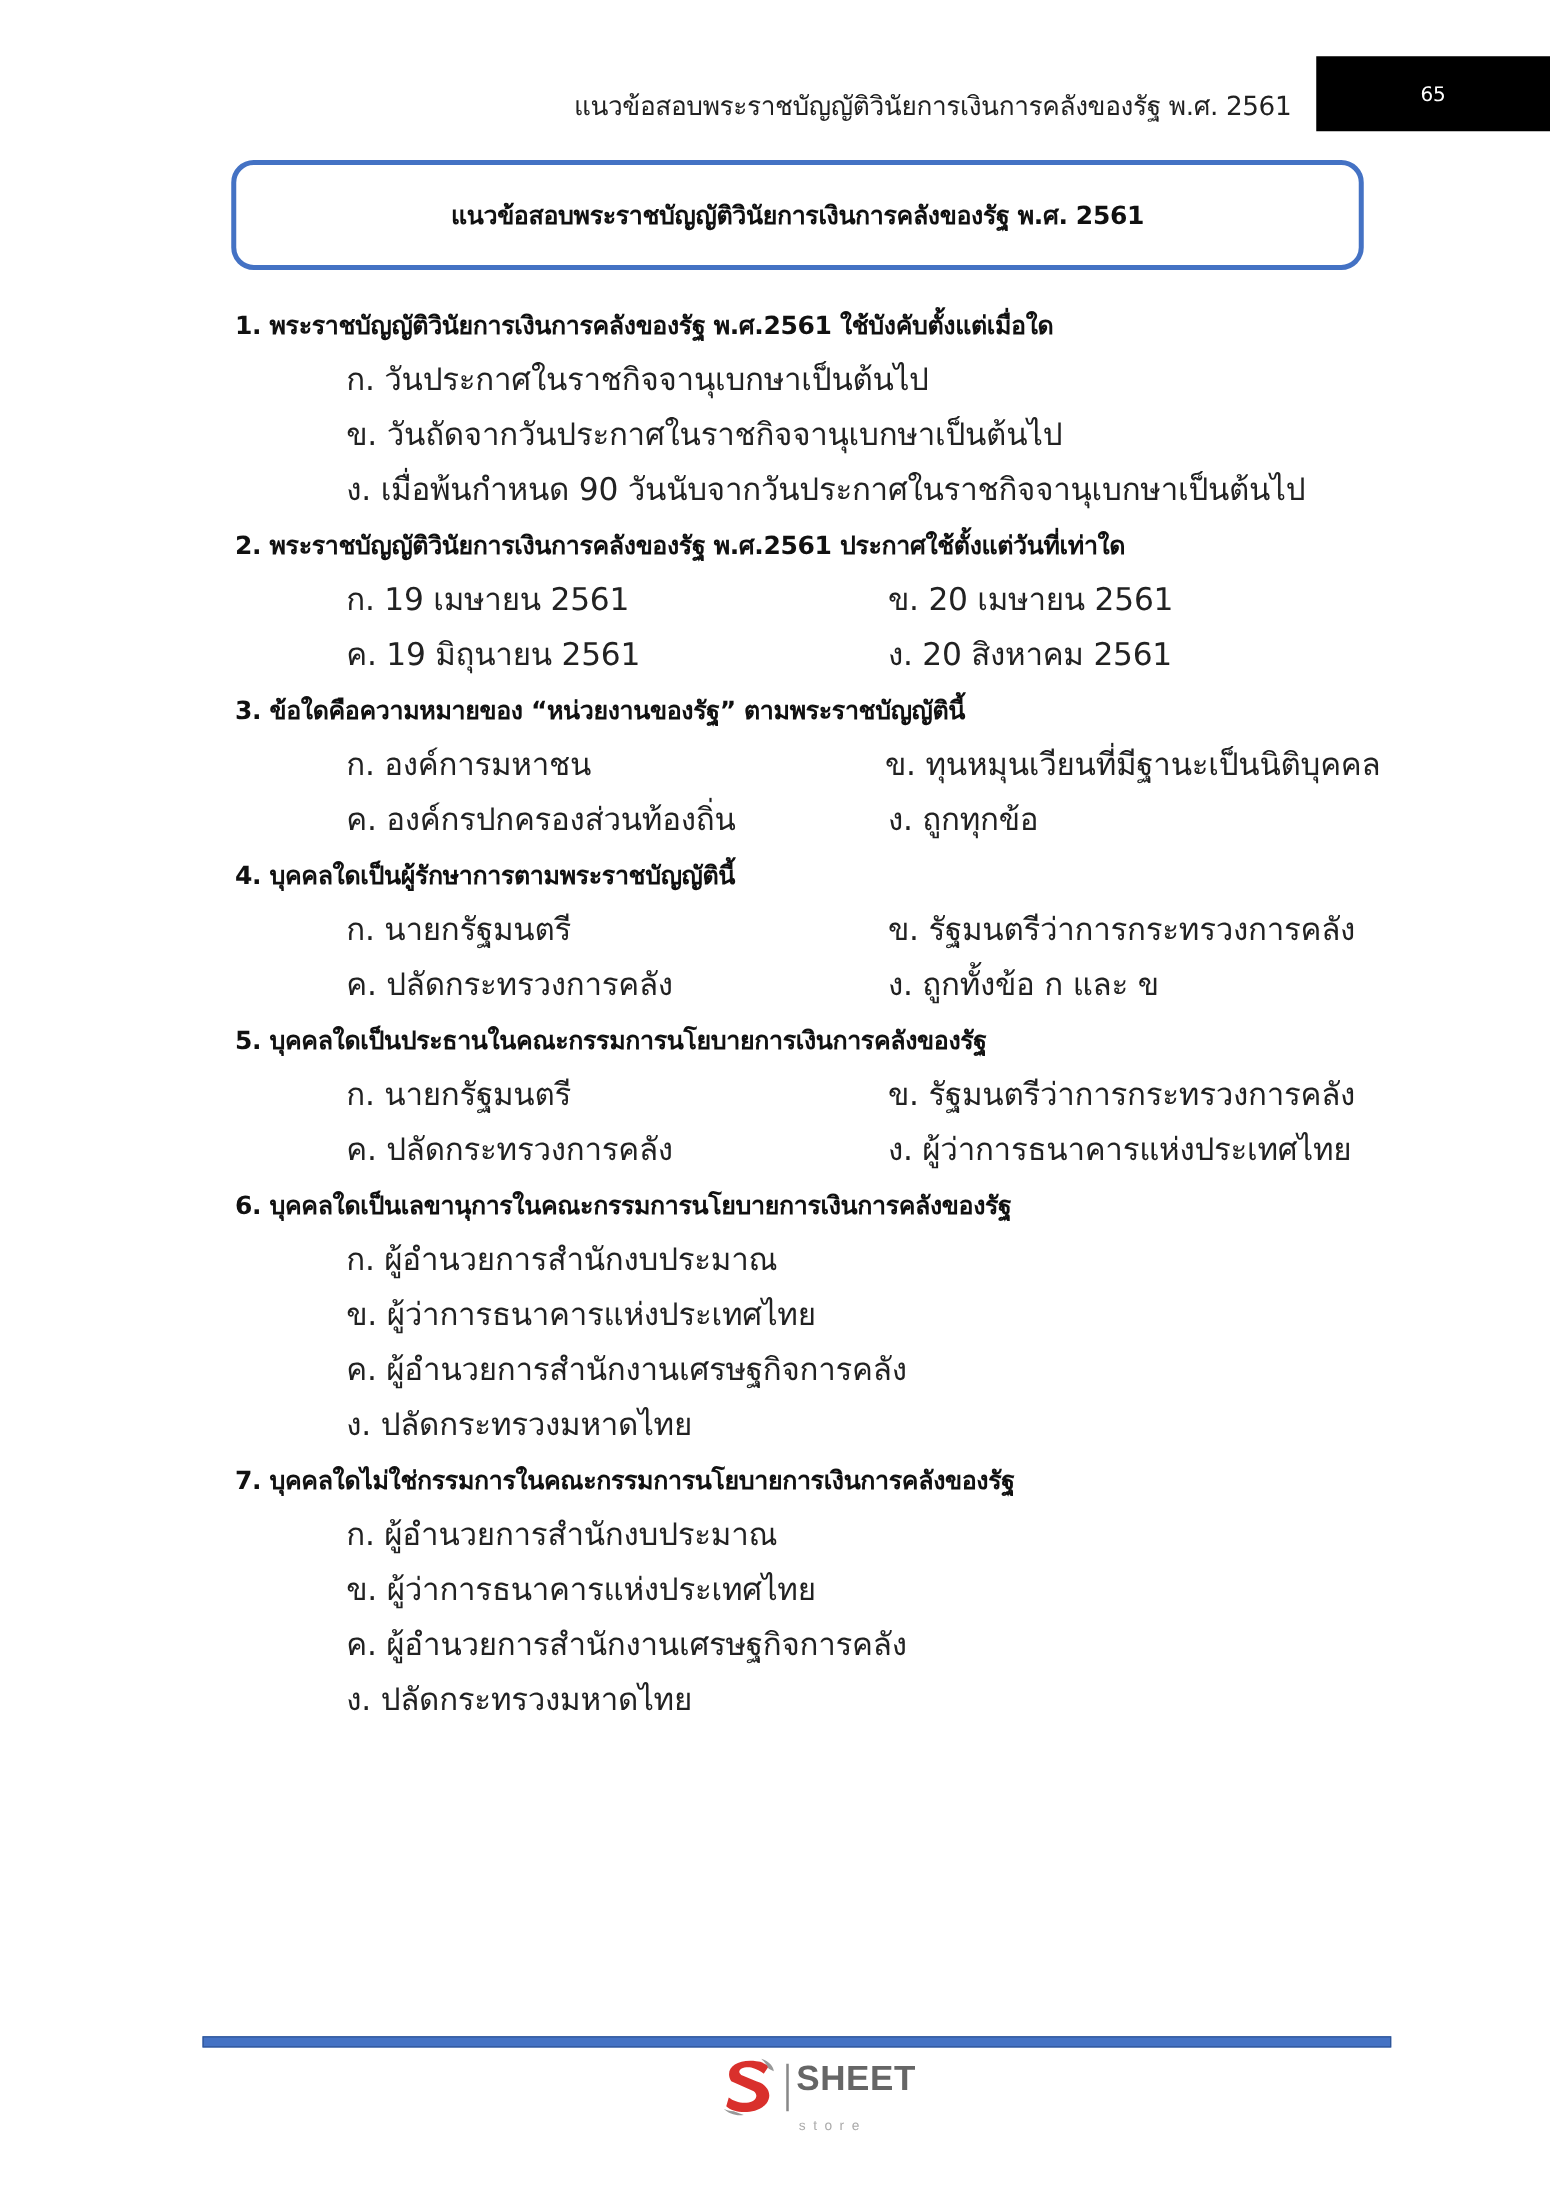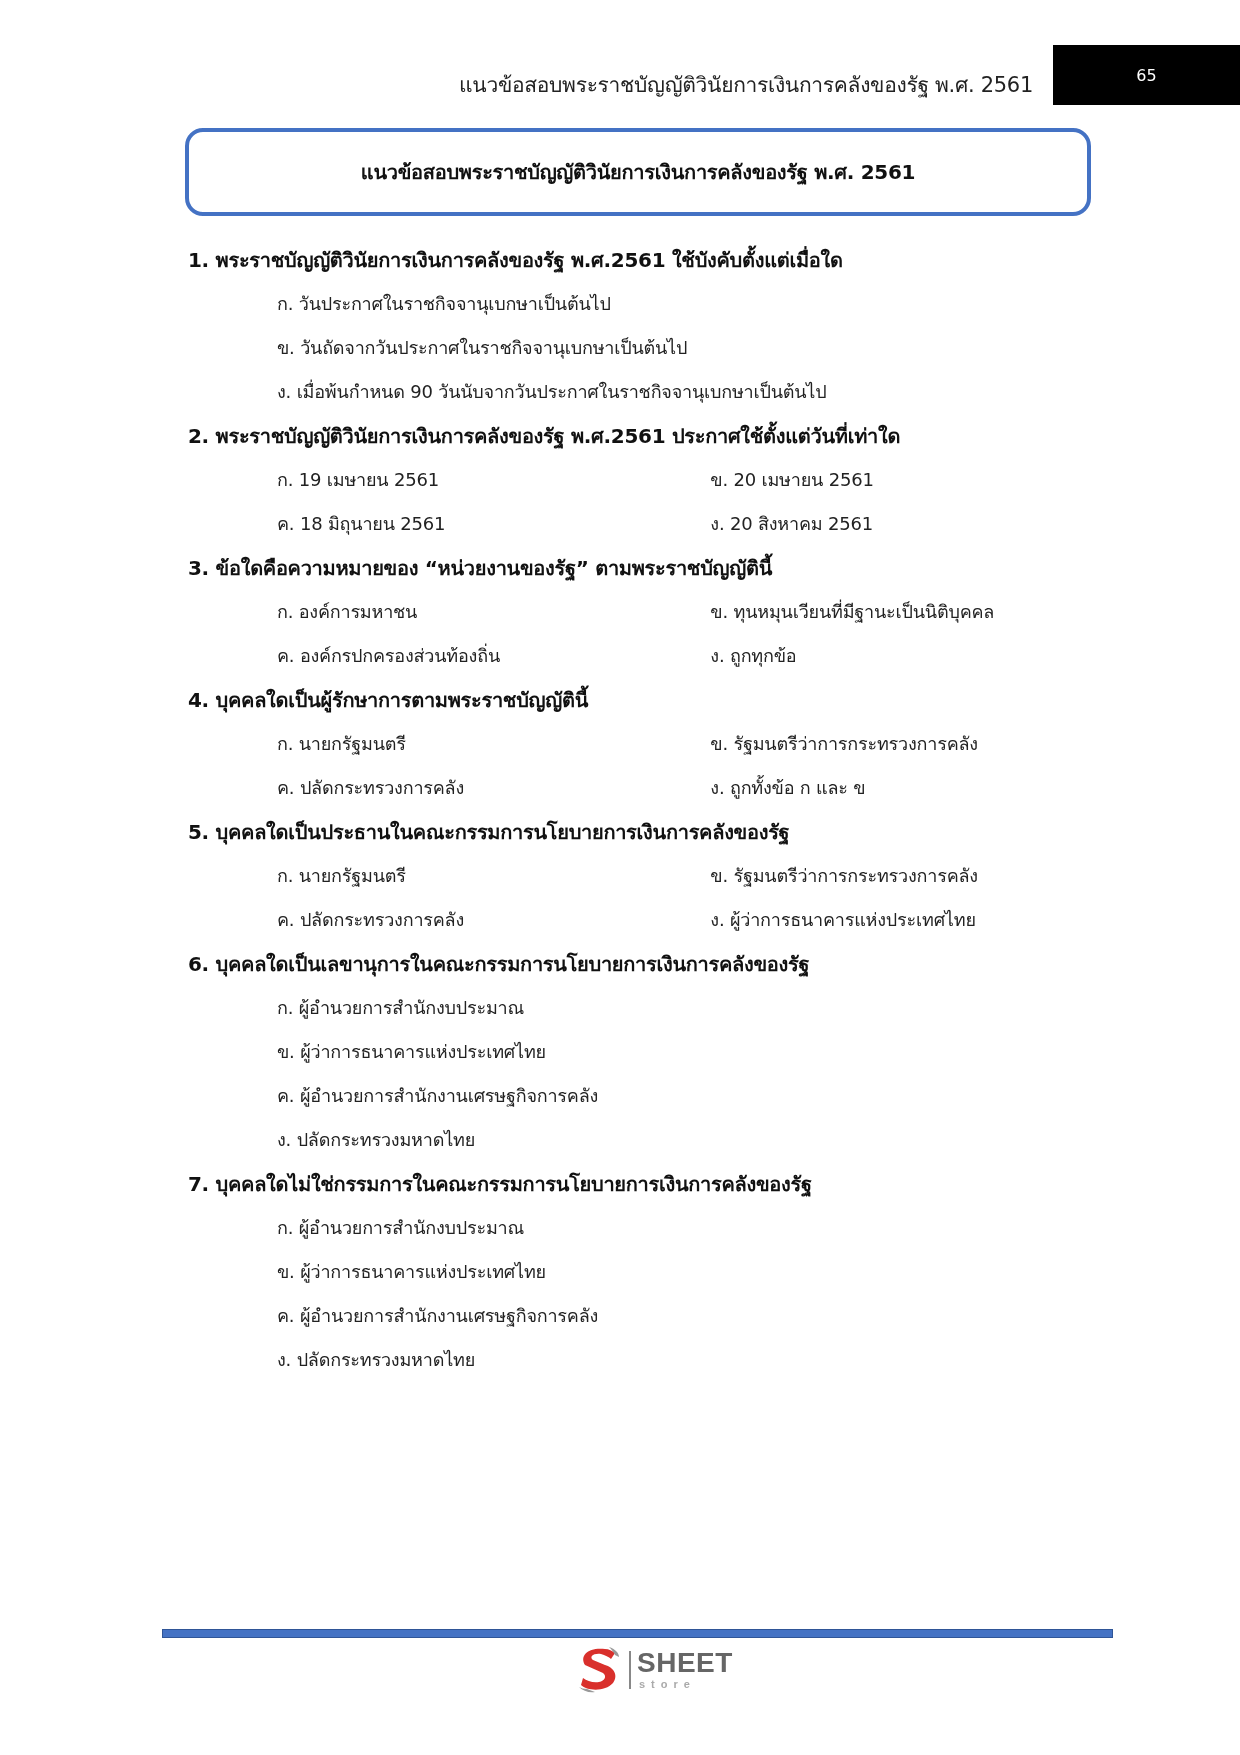--- a/index.html
+++ b/index.html
@@ -27,41 +27,41 @@
     display: flex; align-items: center; justify-content: center;
   }
   .title-text { font-size: 20px; font-weight: bold; letter-spacing: -0.3px; }
   .content { position: absolute; left: 188px; top: 238px; width: 900px; }
   .question {
     font-size: 20px; font-weight: bold; height: 44px; line-height: 44px;
     white-space: nowrap; letter-spacing: -0.3px;
   }
   .opt-row { display: flex; height: 44px; line-height: 44px; }
   .opt {
-    font-size: 18px; white-space: nowrap; letter-spacing: -0.2px; color: #222;
+    font-size: 25px; white-space: nowrap; letter-spacing: -0.2px; color: #222;
   }
   .opt.col1 { margin-left: 89px; width: 436px; }
   .opt.col2 { width: 380px; }
   .opt.full { margin-left: 89px; }
   .footer-bar {
     position: absolute; left: 162px; top: 1629px; width: 951px; height: 9px;
     background: #4472C4; border: 1px solid #2f5597; box-sizing: border-box;
   }
   .logo { position: absolute; left: 575px; top: 1645px; width: 170px; height: 48px; }
   .logo-mark { position: absolute; left: 0; top: 0; width: 48px; height: 48px; }
   .logo-divider {
     position: absolute; left: 54px; top: 6px; width: 2px; height: 38px; background: #888;
   }
   .logo-sheet {
     position: absolute; left: 62px; top: 2px; font-family: "Liberation Sans", sans-serif;
     font-weight: bold; font-size: 28px; color: #666; letter-spacing: 0.5px; line-height: 32px;
   }
   .logo-store {
-    position: absolute; left: 64px; top: 33px; font-family: "Liberation Sans", sans-serif;
-    font-size: 11px; color: #aaa; letter-spacing: 6px; line-height: 12px; font-weight: bold;
+    position: absolute; left: 64px; top: 50px; font-family: "Liberation Sans", sans-serif;
+    font-size: 11px; color: #aaa; letter-spacing: 6px; line-height: 12px;
   }
 </style>
 </head>
 <body>
 
 <div class="running-head">แนวข้อสอบพระราชบัญญัติวินัยการเงินการคลังของรัฐ พ.ศ. 2561</div>
 <div class="page-num-box">
   <span class="page-num">65</span>
 </div>
 
@@ -84,21 +84,21 @@
       </div>
   </div>
 
   <div>
     <div class="question">2. พระราชบัญญัติวินัยการเงินการคลังของรัฐ พ.ศ.2561 ประกาศใช้ตั้งแต่วันที่เท่าใด</div>
     <div class="opt-row">
       <span class="opt col1">ก. 19 เมษายน 2561</span>
       <span class="opt col2">ข. 20 เมษายน 2561</span>
     </div>
     <div class="opt-row">
-      <span class="opt col1">ค. 18 มิถุนายน 2561</span>
+      <span class="opt col1">ค. 19 มิถุนายน 2561</span>
       <span class="opt col2">ง. 20 สิงหาคม 2561</span>
     </div>
   </div>
 
   <div>
     <div class="question">3. ข้อใดคือความหมายของ “หน่วยงานของรัฐ” ตามพระราชบัญญัตินี้</div>
     <div class="opt-row">
       <span class="opt col1">ก. องค์การมหาชน</span>
       <span class="opt col2">ข. ทุนหมุนเวียนที่มีฐานะเป็นนิติบุคคล</span>
     </div>

